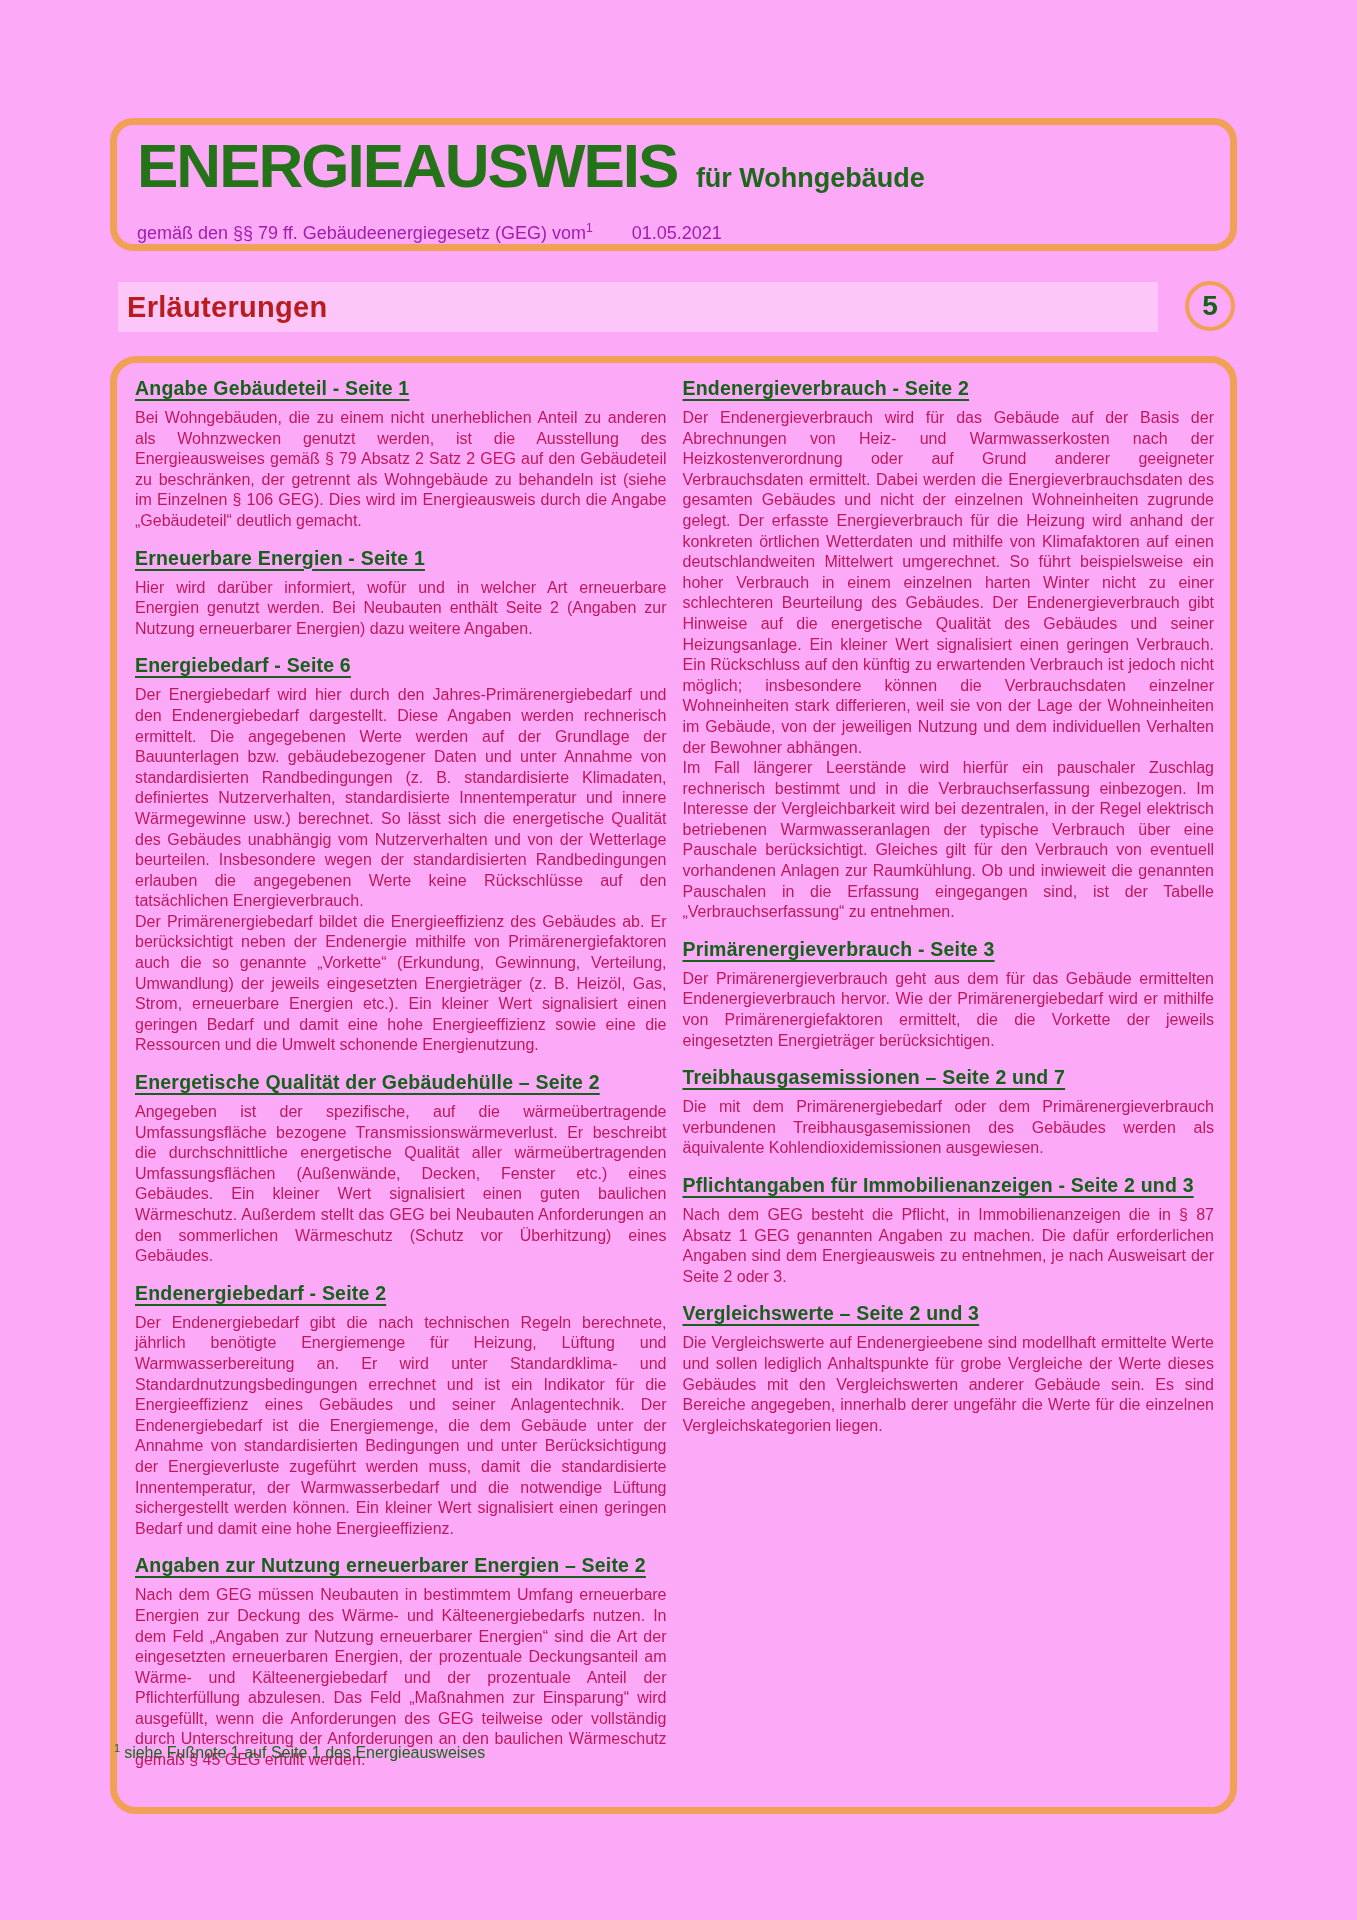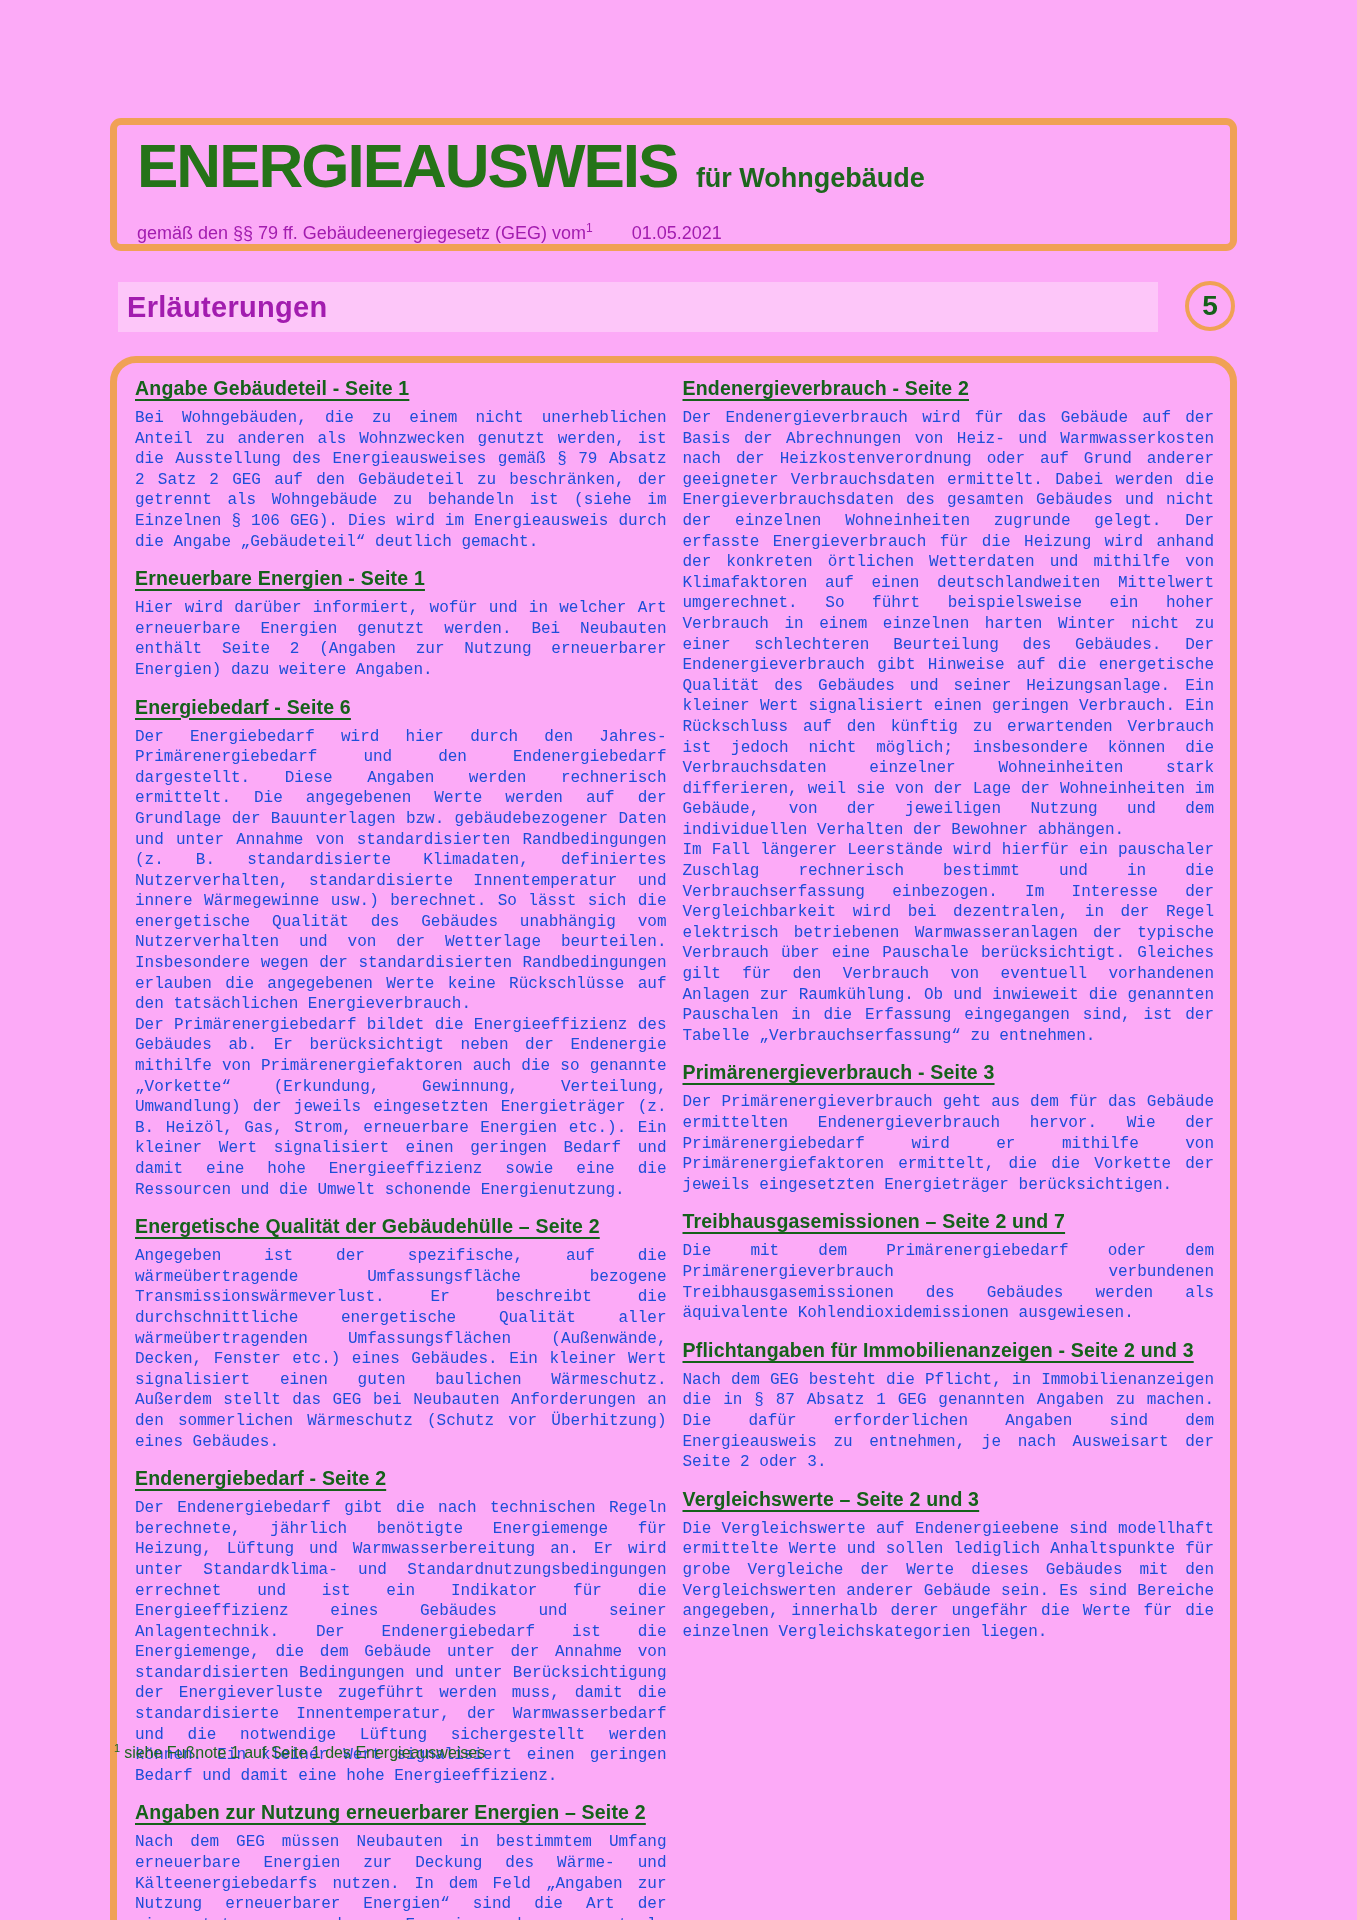--- a/index.html
+++ b/index.html
@@ -2,21 +2,21 @@
 <html lang="de"><head>
 <meta charset="utf-8">
 <style>
   html,body{margin:0;padding:0;}
   body{background:#fcaaf7;font-family:"Liberation Sans","DejaVu Sans",sans-serif;}
   .page{position:relative;width:1357px;height:1920px;background:#fcaaf7;overflow:hidden;color:#1d671d;}
 
   
   .header-box{
     position:absolute;left:110px;top:118px;width:1127px;height:133px;
-    border:7px solid #f0a155;border-radius:11px;box-sizing:border-box;
+    border:7px solid #f0a155;border-radius:23px;box-sizing:border-box;
     padding:6px 18px 6px 20px;
   }
   .title-row{white-space:nowrap;line-height:70px;}
   .main-title{
     font-size:62px;font-weight:bold;letter-spacing:-2px;color:#257318;
     display:inline-block;vertical-align:baseline;
   }
   .title-suffix{
     font-size:27px;font-weight:bold;color:#1d671d;margin-left:14px;
     display:inline-block;vertical-align:baseline;
@@ -25,21 +25,21 @@
   .subtitle-row sup{font-size:12px;vertical-align:super;}
   .subtitle-date{display:inline-block;margin-left:34px;}
 
   
   .section-band{
     position:absolute;left:118px;top:282px;width:1040px;height:50px;
     background:rgba(255,255,255,0.33);
   }
   .page-title{
     position:absolute;left:127px;top:282px;height:50px;line-height:50px;
-    font-size:29px;font-weight:bold;color:#a21caf;letter-spacing:0.3px;
+    font-size:29px;font-weight:bold;color:#b91c1c;letter-spacing:0.3px;
   }
   .page-number-badge{
     position:absolute;left:1185px;top:281px;width:50px;height:50px;
     border:4px solid #f0a155;border-radius:50%;box-sizing:border-box;
     text-align:center;line-height:42px;font-size:28px;font-weight:bold;color:#15611a;
   }
 
   
   .content-box{
     position:absolute;left:110px;top:356px;width:1127px;min-height:1330px;
@@ -48,22 +48,22 @@
     display:flex;gap:16px;
   }
   .col{flex:1 1 0;width:0;}
   .sec-heading{
     font-size:19.5px;font-weight:bold;color:#15611a;
     text-decoration:underline;text-decoration-thickness:2px;text-underline-offset:4px;
     margin:15px 0 8px 0;letter-spacing:0.2px;
   }
   .col .sec-heading:first-child{margin-top:2px;}
   .sec-body{
-    font-size:16px;line-height:20.6px;color:#1d4ed8;
-    text-align:justify;margin:0;font-family:Liberation Mono, monospace;
+    font-size:16px;line-height:20.6px;color:#be185d;
+    text-align:justify;margin:0;
   }
 
   
   .footnote{
     position:absolute;left:114px;top:1742px;font-size:16px;color:#1d671d;
   }
   .footnote sup{font-size:11px;vertical-align:super;margin-right:4px;}
 </style>
 </head>
 <body>

